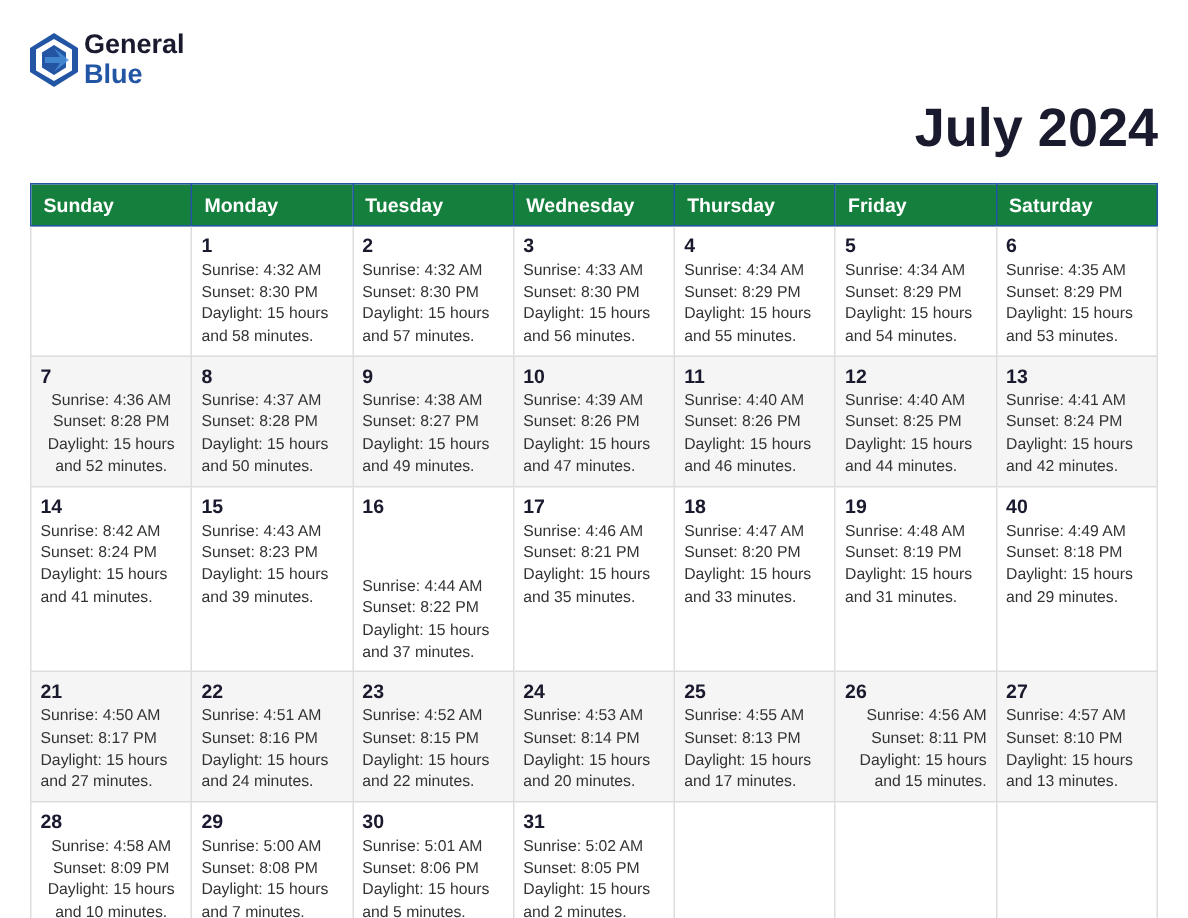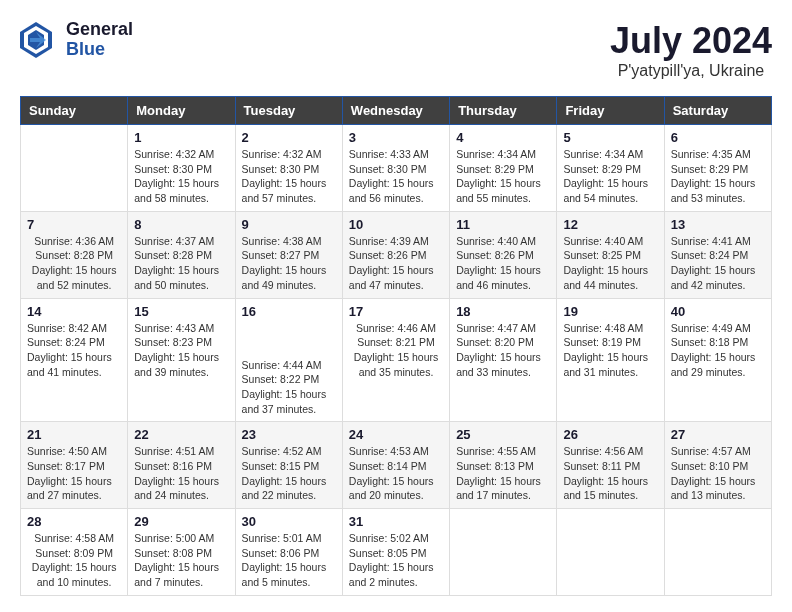--- a/index.html
+++ b/index.html
@@ -12,46 +12,47 @@
     }
     .header {
       display: flex;
       justify-content: space-between;
       align-items: flex-start;
       margin-bottom: 16px;
     }
     .logo {
       display: flex;
       align-items: center;
-      gap: 14px;
+      gap: 4px;
     }
     .logo-text {
       display: flex;
       flex-direction: column;
       line-height: 1.1;
     }
     .title-section {
-      text-align: center;
+      text-align: right;
+      margin-top: 44px;
     }
     .main-title {
       font-size: 36px;
       font-weight: bold;
       color: #1a1a2e;
     }
     .subtitle {
       font-size: 16px;
       color: #333;
     }
     .calendar {
       width: 100%;
       border-collapse: collapse;
       font-size: 11px;
     }
     .calendar th {
-      background-color: #404040;
+      background-color: #15803d;
       color: #fff;
       text-align: left;
       padding: 6px 8px;
       font-size: 13px;
       font-weight: bold;
       border: 1px solid #2255a4;
     }
     .calendar td {
       vertical-align: top;
       padding: 5px 6px;
@@ -93,21 +94,20 @@
     </svg>
     <div class="logo-text">
       <div style="display:flex; align-items:baseline;">
         <span style="font-size:18px;font-weight:bold;color:#1a1a2e;">General</span>
       </div>
       <span style="font-size:18px;font-weight:bold;color:#2255a4;">Blue</span>
     </div>
   </div>
   <div class="title-section">
     <div class="main-title">July 2024</div>
-    <div class="subtitle">P'yatypill'ya, Ukraine</div>
   </div>
 </div>
 
 <table class="calendar">
   <thead>
     <tr>
     <th>Sunday</th>
         <th>Monday</th>
         <th>Tuesday</th>
         <th>Wednesday</th>
@@ -230,21 +230,21 @@
         </td>
         <td>
           <span class="day-number">16</span>
           <div class="day-info" style="white-space: pre-line; margin-top: 39px;">Sunrise: 4:44 AM
 Sunset: 8:22 PM
 Daylight: 15 hours
 and 37 minutes.</div>
         </td>
         <td>
           <span class="day-number">17</span>
-          <div class="day-info" style="white-space: pre-line; text-align: center;">Sunrise: 4:46 AM
+          <div class="day-info" style="white-space: pre-line;">Sunrise: 4:46 AM
 Sunset: 8:21 PM
 Daylight: 15 hours
 and 35 minutes.</div>
         </td>
         <td>
           <span class="day-number">18</span>
           <div class="day-info" style="white-space: pre-line;">Sunrise: 4:47 AM
 Sunset: 8:20 PM
 Daylight: 15 hours
 and 33 minutes.</div>
@@ -295,21 +295,21 @@
         </td>
         <td>
           <span class="day-number">25</span>
           <div class="day-info" style="white-space: pre-line;">Sunrise: 4:55 AM
 Sunset: 8:13 PM
 Daylight: 15 hours
 and 17 minutes.</div>
         </td>
         <td>
           <span class="day-number">26</span>
-          <div class="day-info" style="white-space: pre-line;">Sunrise: 4:56 AM
+          <div class="day-info" style="white-space: pre-line; text-align: right;">Sunrise: 4:56 AM
 Sunset: 8:11 PM
 Daylight: 15 hours
 and 15 minutes.</div>
         </td>
         <td>
           <span class="day-number">27</span>
           <div class="day-info" style="white-space: pre-line;">Sunrise: 4:57 AM
 Sunset: 8:10 PM
 Daylight: 15 hours
 and 13 minutes.</div>

